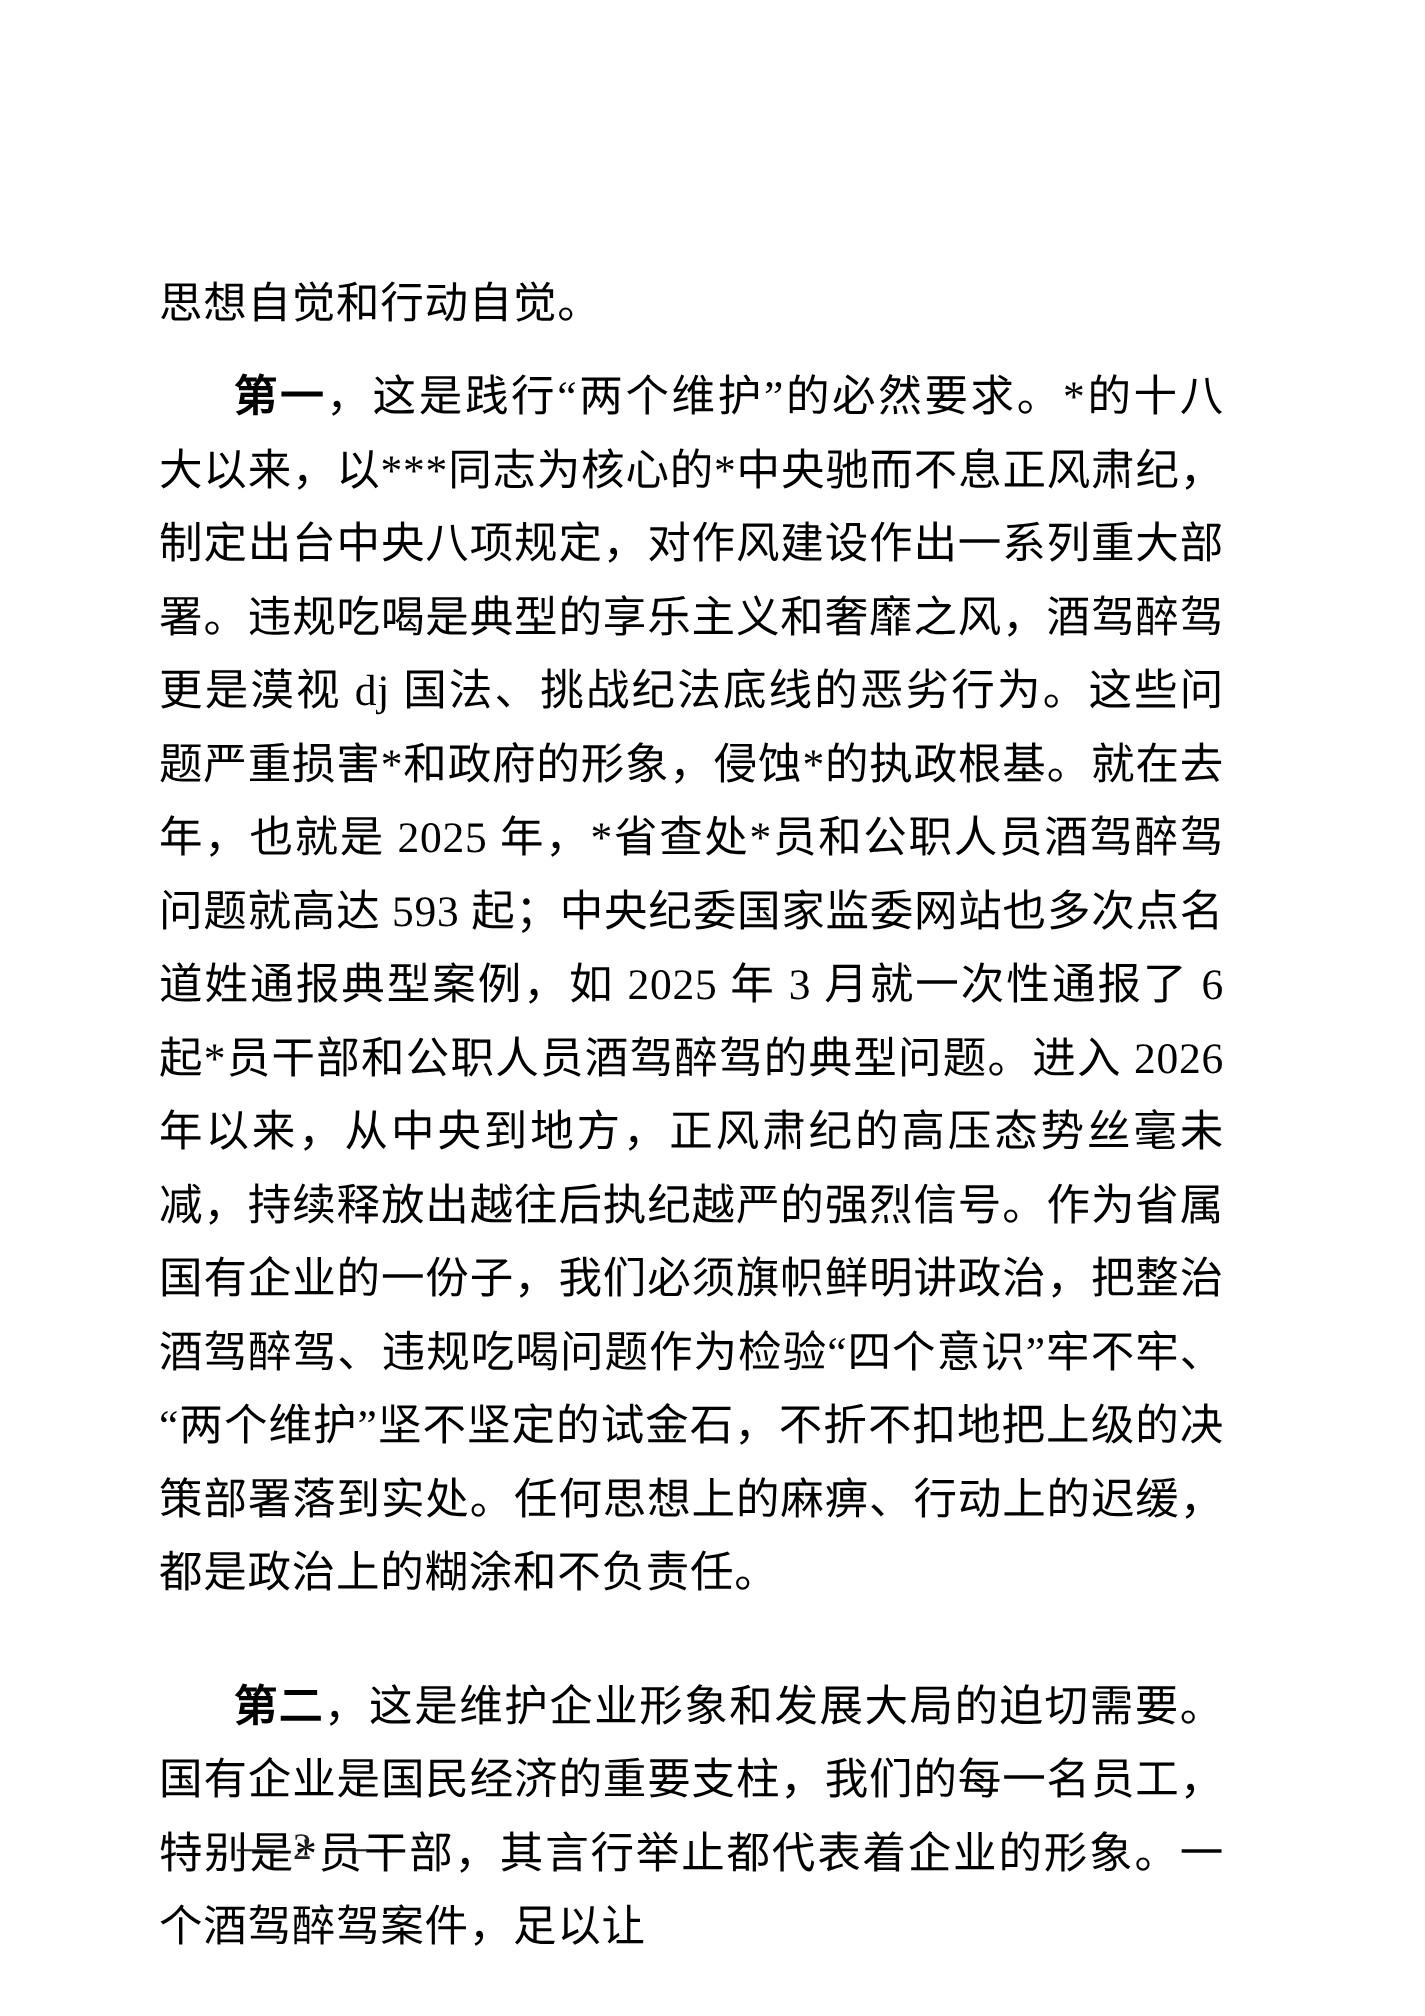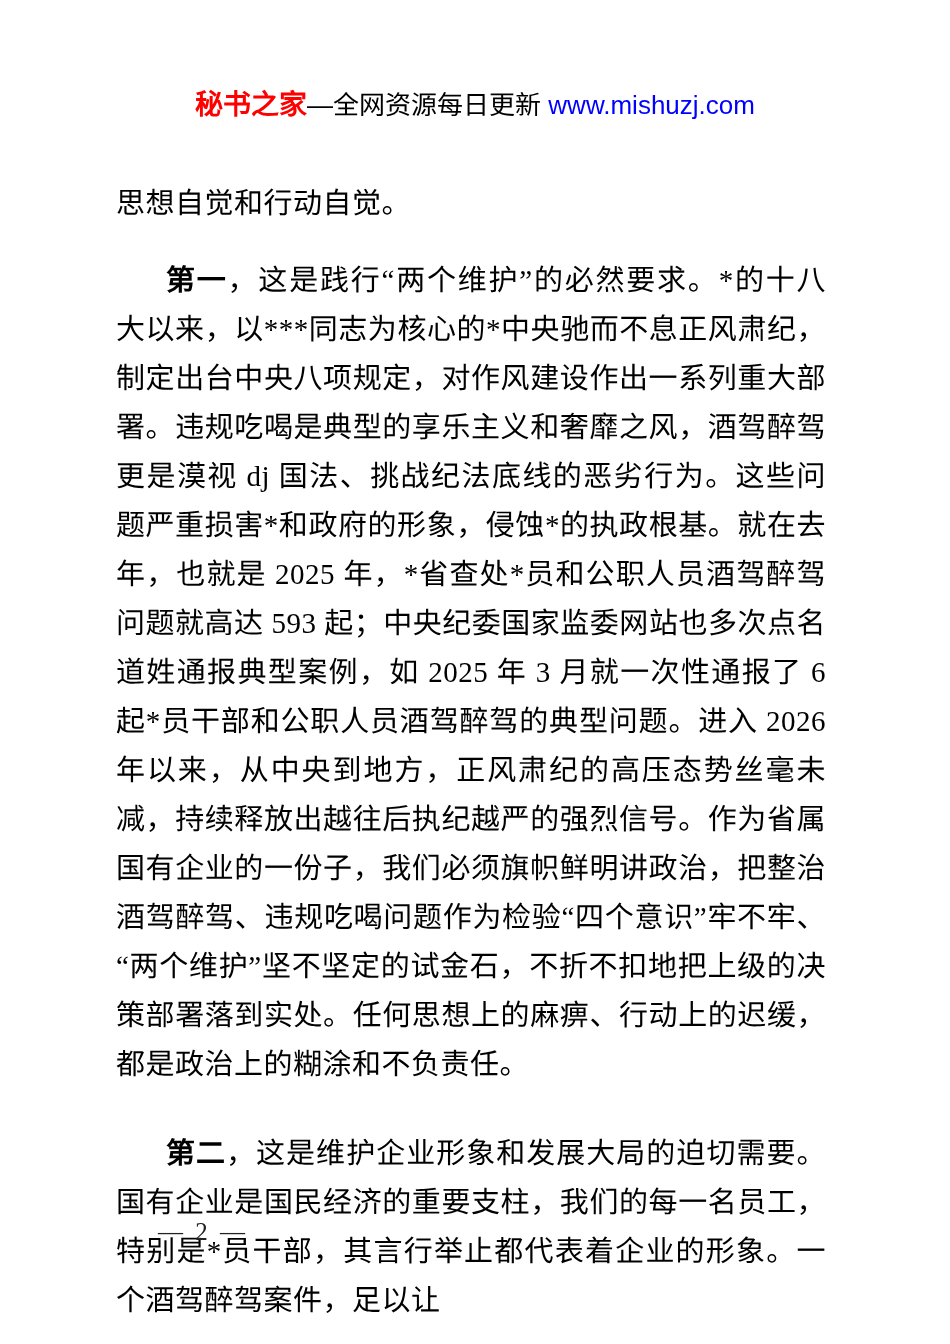--- a/index.html
+++ b/index.html
@@ -35,61 +35,58 @@
     color: #000000;
   }
   .site-url {
     color: #0000ff;
     text-decoration: none;
     cursor: pointer;
   }
   
   .doc-content {
     position: absolute;
-    left: 116px;
+    left: 106px;
     top: 179px;
     width: 710px;
     font-family: "Liberation Serif", "DejaVu Serif", serif;
     font-size: 29px;
     line-height: 49px;
     color: #000000;
     text-align: justify;
     letter-spacing: 0.5px;
   }
   .para {
     margin: 0;
     text-indent: 50px;
   }
   .para.no-indent {
     text-indent: 0;
   }
-  .para.gap-small { margin-top: 28px; }
+  .para.gap-small { margin-top: 13px; }
   .para.gap-large { margin-top: 40px; }
   .para-lead {
     font-weight: bold;
   }
   
   .page-footer {
     position: absolute;
     left: 158px;
     top: 1218px;
     font-family: "Liberation Serif", "DejaVu Serif", serif;
     font-size: 25px;
     color: #222222;
     letter-spacing: 3px;
   }
 </style>
 </head>
 <body>
 
 <div class="page">
 
-  <div class="site-header">
-    <span class="site-name">秘书之家</span><span class="site-tagline">—全网资源每日更新 </span><a class="site-url">www.mishuzj.com</a>
-  </div>
 
   <div class="doc-content">
     <p class="para no-indent"><span class="para-lead"></span><span>思想自觉和行动自觉。</span></p>
 
     <p class="para gap-small"><span class="para-lead">第一</span><span>，这是践行“两个维护”的必然要求。*的十八大以来，以***同志为核心的*中央驰而不息正风肃纪，制定出台中央八项规定，对作风建设作出一系列重大部署。违规吃喝是典型的享乐主义和奢靡之风，酒驾醉驾更是漠视 dj 国法、挑战纪法底线的恶劣行为。这些问题严重损害*和政府的形象，侵蚀*的执政根基。就在去年，也就是 2025 年，*省查处*员和公职人员酒驾醉驾问题就高达 593 起；中央纪委国家监委网站也多次点名道姓通报典型案例，如 2025 年 3 月就一次性通报了 6 起*员干部和公职人员酒驾醉驾的典型问题。进入 2026 年以来，从中央到地方，正风肃纪的高压态势丝毫未减，持续释放出越往后执纪越严的强烈信号。作为省属国有企业的一份子，我们必须旗帜鲜明讲政治，把整治酒驾醉驾、违规吃喝问题作为检验“四个意识”牢不牢、“两个维护”坚不坚定的试金石，不折不扣地把上级的决策部署落到实处。任何思想上的麻痹、行动上的迟缓，都是政治上的糊涂和不负责任。</span></p>
 
     <p class="para gap-large"><span class="para-lead">第二</span><span>，这是维护企业形象和发展大局的迫切需要。国有企业是国民经济的重要支柱，我们的每一名员工，特别是*员干部，其言行举止都代表着企业的形象。一个酒驾醉驾案件，足以让</span></p>
   </div>
 
   <div class="page-footer">— 2 —</div>

